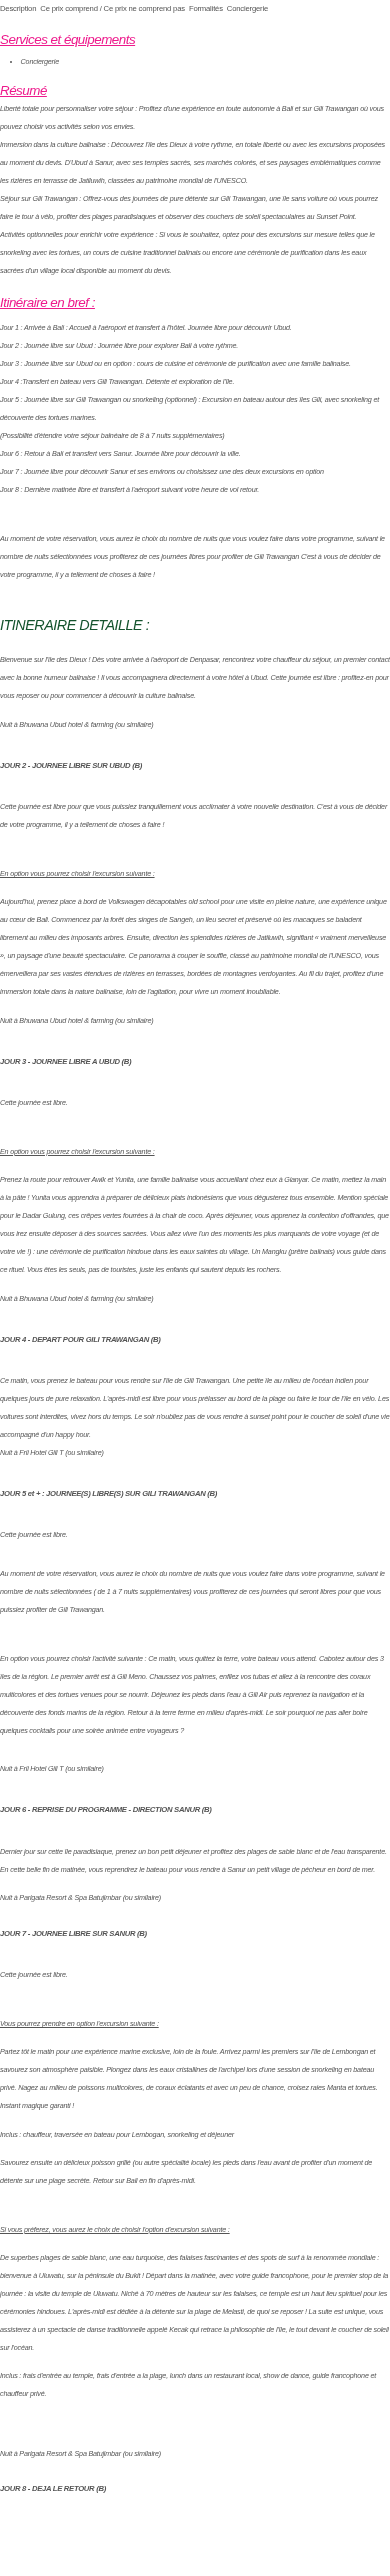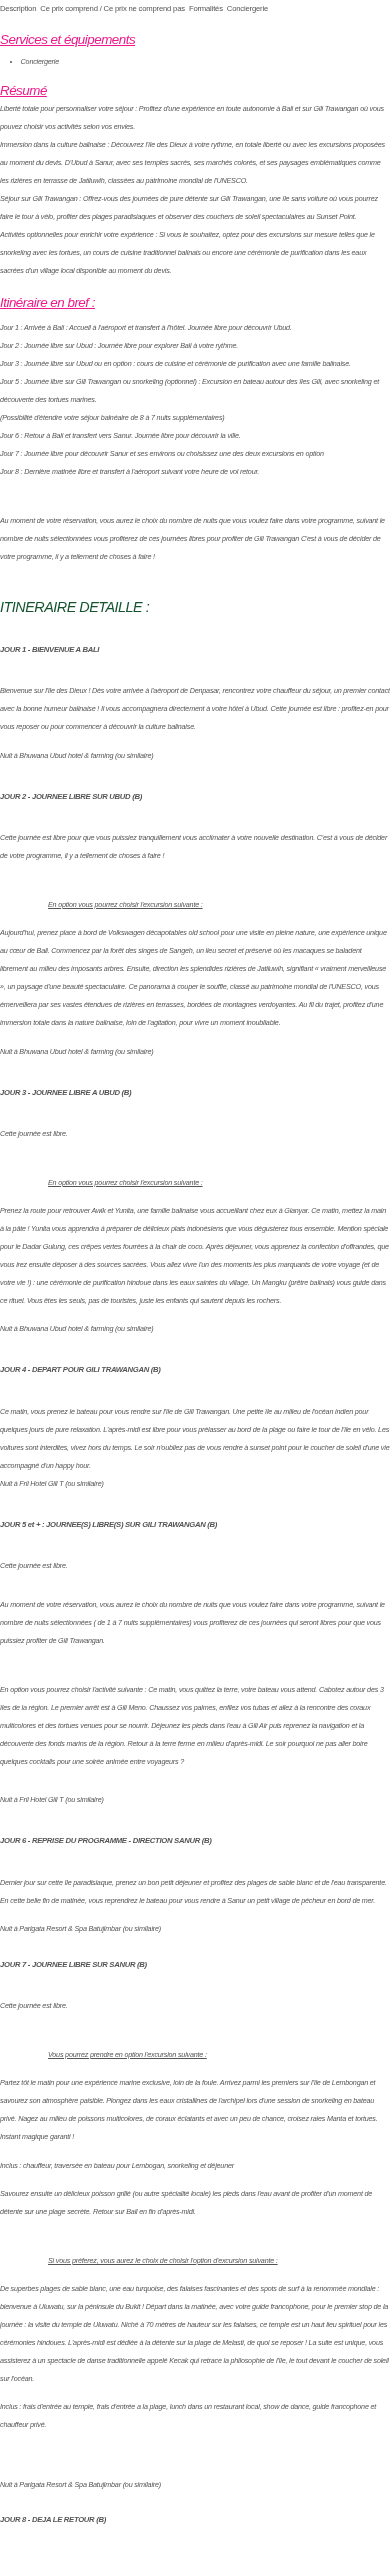--- a/index.html
+++ b/index.html
@@ -41,21 +41,21 @@
     font-style: italic;
     letter-spacing: -0.3px;
     margin: 26px 0 26px 0;
     line-height: 12.4px;
   }
   p { margin: 0 0 10.3px 0; }
   p.tight { margin: 0; }
   ul { margin: 0 0 10.3px 0; padding-left: 20.6px; }
   ul li { margin: 0 0 31px 0; }
   ul.services li { margin: 0; }
-  .u { text-decoration: underline; margin-left: 48px; }
+  .u { text-decoration: underline; }
   .gap-sm { height: 10.3px; }
   .gap-md { height: 20.6px; }
   .gap-lg { height: 31px; }
 </style>
 </head>
 <body>
 
 <div class="page">
 
   <p class="tabs-line">
@@ -76,32 +76,32 @@
     <div>Immersion dans la culture balinaise : Découvrez l'île des Dieux à votre rythme, en totale liberté ou avec les excursions proposées au moment du devis. D'Ubud à Sanur, avec ses temples sacrés, ses marchés colorés, et ses paysages emblématiques comme les rizières en terrasse de Jatiluwih, classées au patrimoine mondial de l'UNESCO.</div>
     <div>Séjour sur Gili Trawangan : Offrez-vous des journées de pure détente sur Gili Trawangan, une île sans voiture où vous pourrez faire le tour à vélo, profiter des plages paradisiaques et observer des couchers de soleil spectaculaires au Sunset Point.</div>
     <div>Activités optionnelles pour enrichir votre expérience : Si vous le souhaitez, optez pour des excursions sur mesure telles que le snorkeling avec les tortues, un cours de cuisine traditionnel balinais ou encore une cérémonie de purification dans les eaux sacrées d'un village local disponible au moment du devis.</div>
   </div>
 
   <h2 class="pink">Itinéraire en bref :</h2>
   <div style="margin-top:7.2px">
     <div>Jour 1 : Arrivée à Bali : Accueil à l'aéroport et transfert à l'hôtel. Journée libre pour découvrir Ubud.</div>
     <div>Jour 2 : Journée libre sur Ubud : Journée libre pour explorer Bali à votre rythme.</div>
     <div>Jour 3 : Journée libre sur Ubud ou en option : cours de cuisine et cérémonie de purification avec une famille balinaise.</div>
+    <div>Jour 4 :Transfert en bateau vers Gili Trawangan. Détente et exploration de l'île.</div>
     <div>Jour 5 : Journée libre sur Gili Trawangan ou snorkeling (optionnel) : Excursion en bateau autour des îles Gili, avec snorkeling et découverte des tortues marines.</div>
     <div>(Possibilité d'étendre votre séjour balnéaire de 8 à 7 nuits supplémentaires)</div>
     <div>Jour 6 : Retour à Bali et transfert vers Sanur. Journée libre pour découvrir la ville.</div>
     <div>Jour 7 : Journée libre pour découvrir Sanur et ses environs ou choisissez une des deux excursions en option</div>
     <div>Jour 8 : Dernière matinée libre et transfert à l'aéroport suivant votre heure de vol retour.</div>
   </div>
   <div class="gap-lg"></div>
   <p>Au moment de votre réservation, vous aurez le choix du nombre de nuits que vous voulez faire dans votre programme, suivant le nombre de nuits sélectionnées vous profiterez de ces journées libres pour profiter de Gili Trawangan C'est à vous de décider de votre programme, il y a tellement de choses à faire !</p>
 
   <h2 class="grey" style="margin-top:31px">ITINERAIRE DETAILLE :</h2>
 
-  <h3 class="day">JOUR 1 - BIENVENUE A BALI</h3>
   <p>Bienvenue sur l'île des Dieux ! Dès votre arrivée à l'aéroport de Denpasar, rencontrez votre chauffeur du séjour, un premier contact avec la bonne humeur balinaise ! Il vous accompagnera directement à votre hôtel à Ubud. Cette journée est libre : profitez-en pour vous reposer ou pour commencer à découvrir la culture balinaise.</p>
   <p>Nuit à Bhuwana Ubud hotel &amp; farming (ou similaire)</p>
 
   <h3 class="day">JOUR 2 - JOURNEE LIBRE SUR UBUD (B)</h3>
   <p>Cette journée est libre pour que vous puissiez tranquillement vous acclimater à votre nouvelle destination. C'est à vous de décider de votre programme, il y a tellement de choses à faire !</p>
   <div class="gap-md"></div>
   <p class="u">En option vous pourrez choisir l'excursion suivante :</p>
   <p>Aujourd'hui, prenez place à bord de Volkswagen décapotables old school pour une visite en pleine nature, une expérience unique au cœur de Bali. Commencez par la forêt des singes de Sangeh, un lieu secret et préservé où les macaques se baladent librement au milieu des imposants arbres. Ensuite, direction les splendides rizières de Jatiluwih, signifiant « vraiment merveilleuse », un paysage d'une beauté spectaculaire. Ce panorama à couper le souffle, classé au patrimoine mondial de l'UNESCO, vous émerveillera par ses vastes étendues de rizières en terrasses, bordées de montagnes verdoyantes. Au fil du trajet, profitez d'une immersion totale dans la nature balinaise, loin de l'agitation, pour vivre un moment inoubliable.</p>
   <p>Nuit à Bhuwana Ubud hotel &amp; farming (ou similaire)</p>
 

